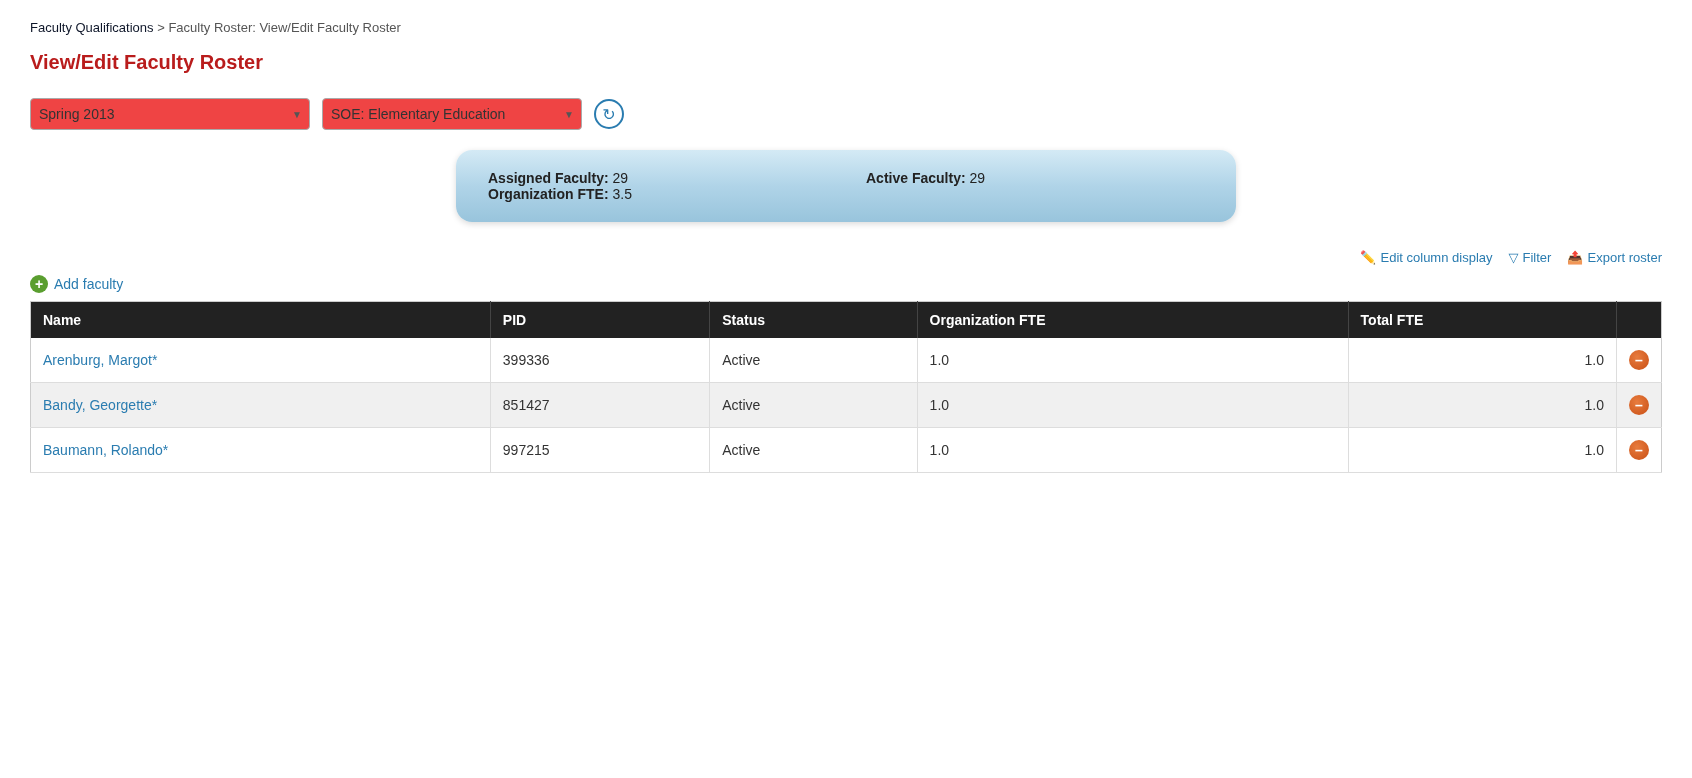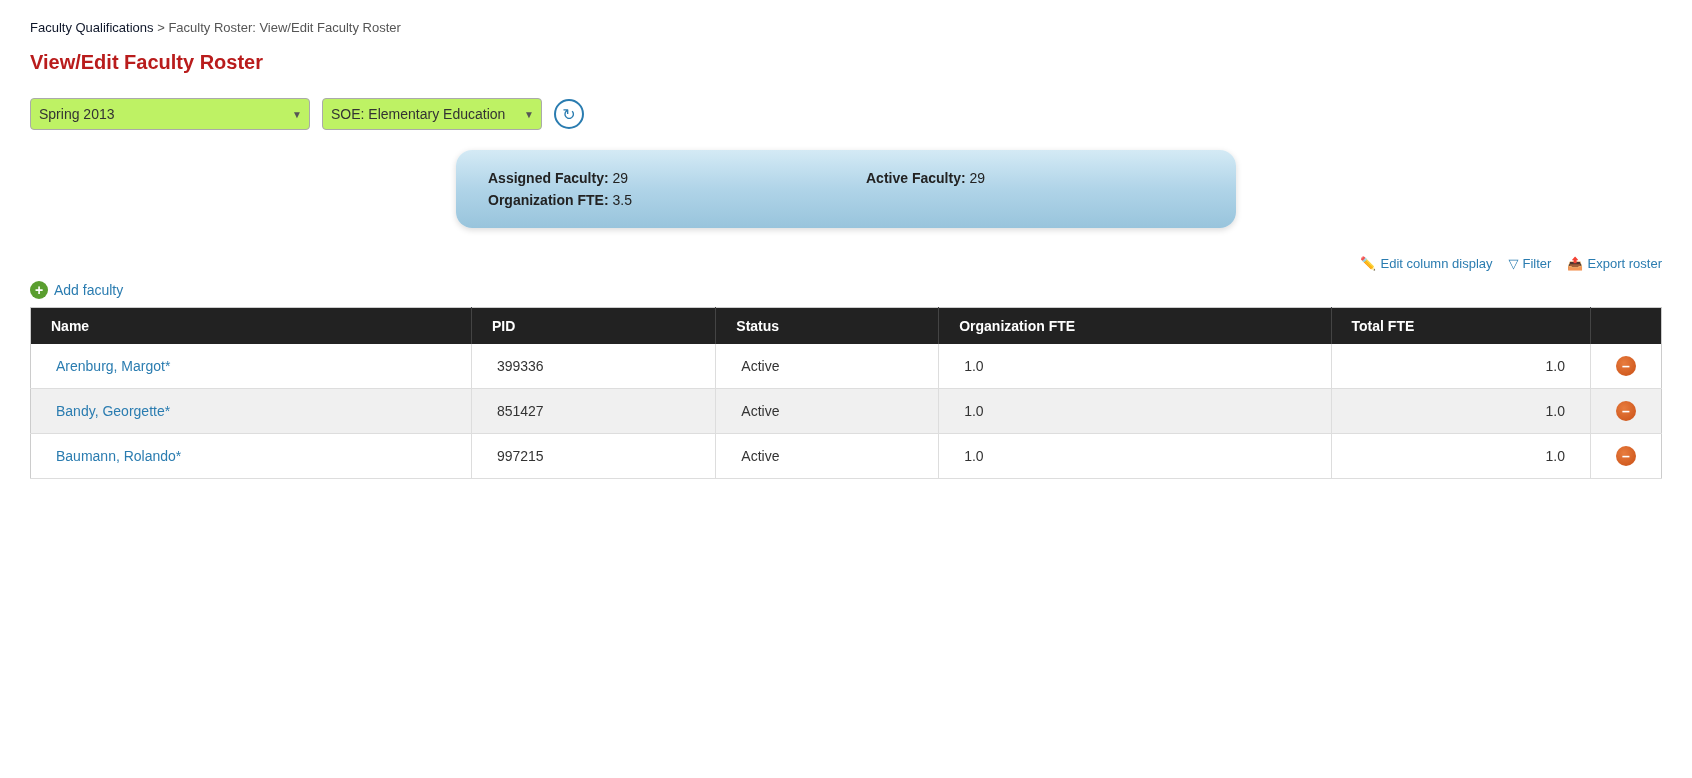--- a/index.html
+++ b/index.html
@@ -37,41 +37,41 @@
       gap: 12px;
       margin-bottom: 20px;
     }
     .filter-row select {
       height: 32px;
       border: 1px solid #aaa;
       border-radius: 4px;
       padding: 0 28px 0 8px;
       font-size: 14px;
       color: #333;
-      background: #bef264;
+      background: #ef4444;
       appearance: none;
       -webkit-appearance: none;
       cursor: pointer;
     }
     .select-wrapper {
       position: relative;
       display: inline-block;
     }
     .select-wrapper::after {
       content: '▼';
       font-size: 10px;
       color: #555;
       position: absolute;
       right: 8px;
       top: 50%;
       transform: translateY(-50%);
       pointer-events: none;
     }
     .select-semester { width: 280px; }
-    .select-org { width: 220px; }
+    .select-org { width: 260px; }
 
     .refresh-btn {
       width: 30px;
       height: 30px;
       border-radius: 50%;
       border: 2px solid #2a7cb0;
       background: #fff;
       cursor: pointer;
       display: flex;
       align-items: center;
@@ -82,21 +82,21 @@
 
     
     .stats-box {
       background: linear-gradient(180deg, #d4eaf5 0%, #b0d4e8 50%, #98c4dc 100%);
       border-radius: 16px;
       padding: 20px 32px;
       margin: 0 auto 28px auto;
       max-width: 780px;
       display: grid;
       grid-template-columns: 1fr 1fr;
-      gap: 6px 40px;
+      gap: 0 40px;
       box-shadow: 0 2px 6px rgba(0,0,0,0.15);
     }
     .stats-box .stat-item {
       font-size: 14px;
       color: #222;
     }
     .stats-box .stat-item strong {
       font-weight: bold;
     }
 
@@ -153,38 +153,38 @@
     .roster-table {
       width: 100%;
       border-collapse: collapse;
       border: 1px solid #ccc;
     }
     .roster-table thead tr {
       background: #222;
       color: #fff;
     }
     .roster-table thead th {
-      padding: 10px 20px;
+      padding: 10px 12px;
       text-align: left;
       font-size: 14px;
       font-weight: bold;
       border-right: 1px solid #444;
     }
     .roster-table thead th:last-child { border-right: none; width: 40px; }
     .roster-table tbody tr {
       border-bottom: 1px solid #ddd;
     }
     .roster-table tbody tr:nth-child(even) {
       background: #f0f0f0;
     }
     .roster-table tbody tr:nth-child(odd) {
       background: #fff;
     }
     .roster-table tbody td {
-      padding: 12px 25px;
+      padding: 12px 12px;
       font-size: 14px;
       border-right: 1px solid #ddd;
     }
     .roster-table tbody td:last-child { border-right: none; text-align: center; }
     .faculty-link {
       color: #2a7cb0;
       text-decoration: none;
     }
 
     .remove-btn {

